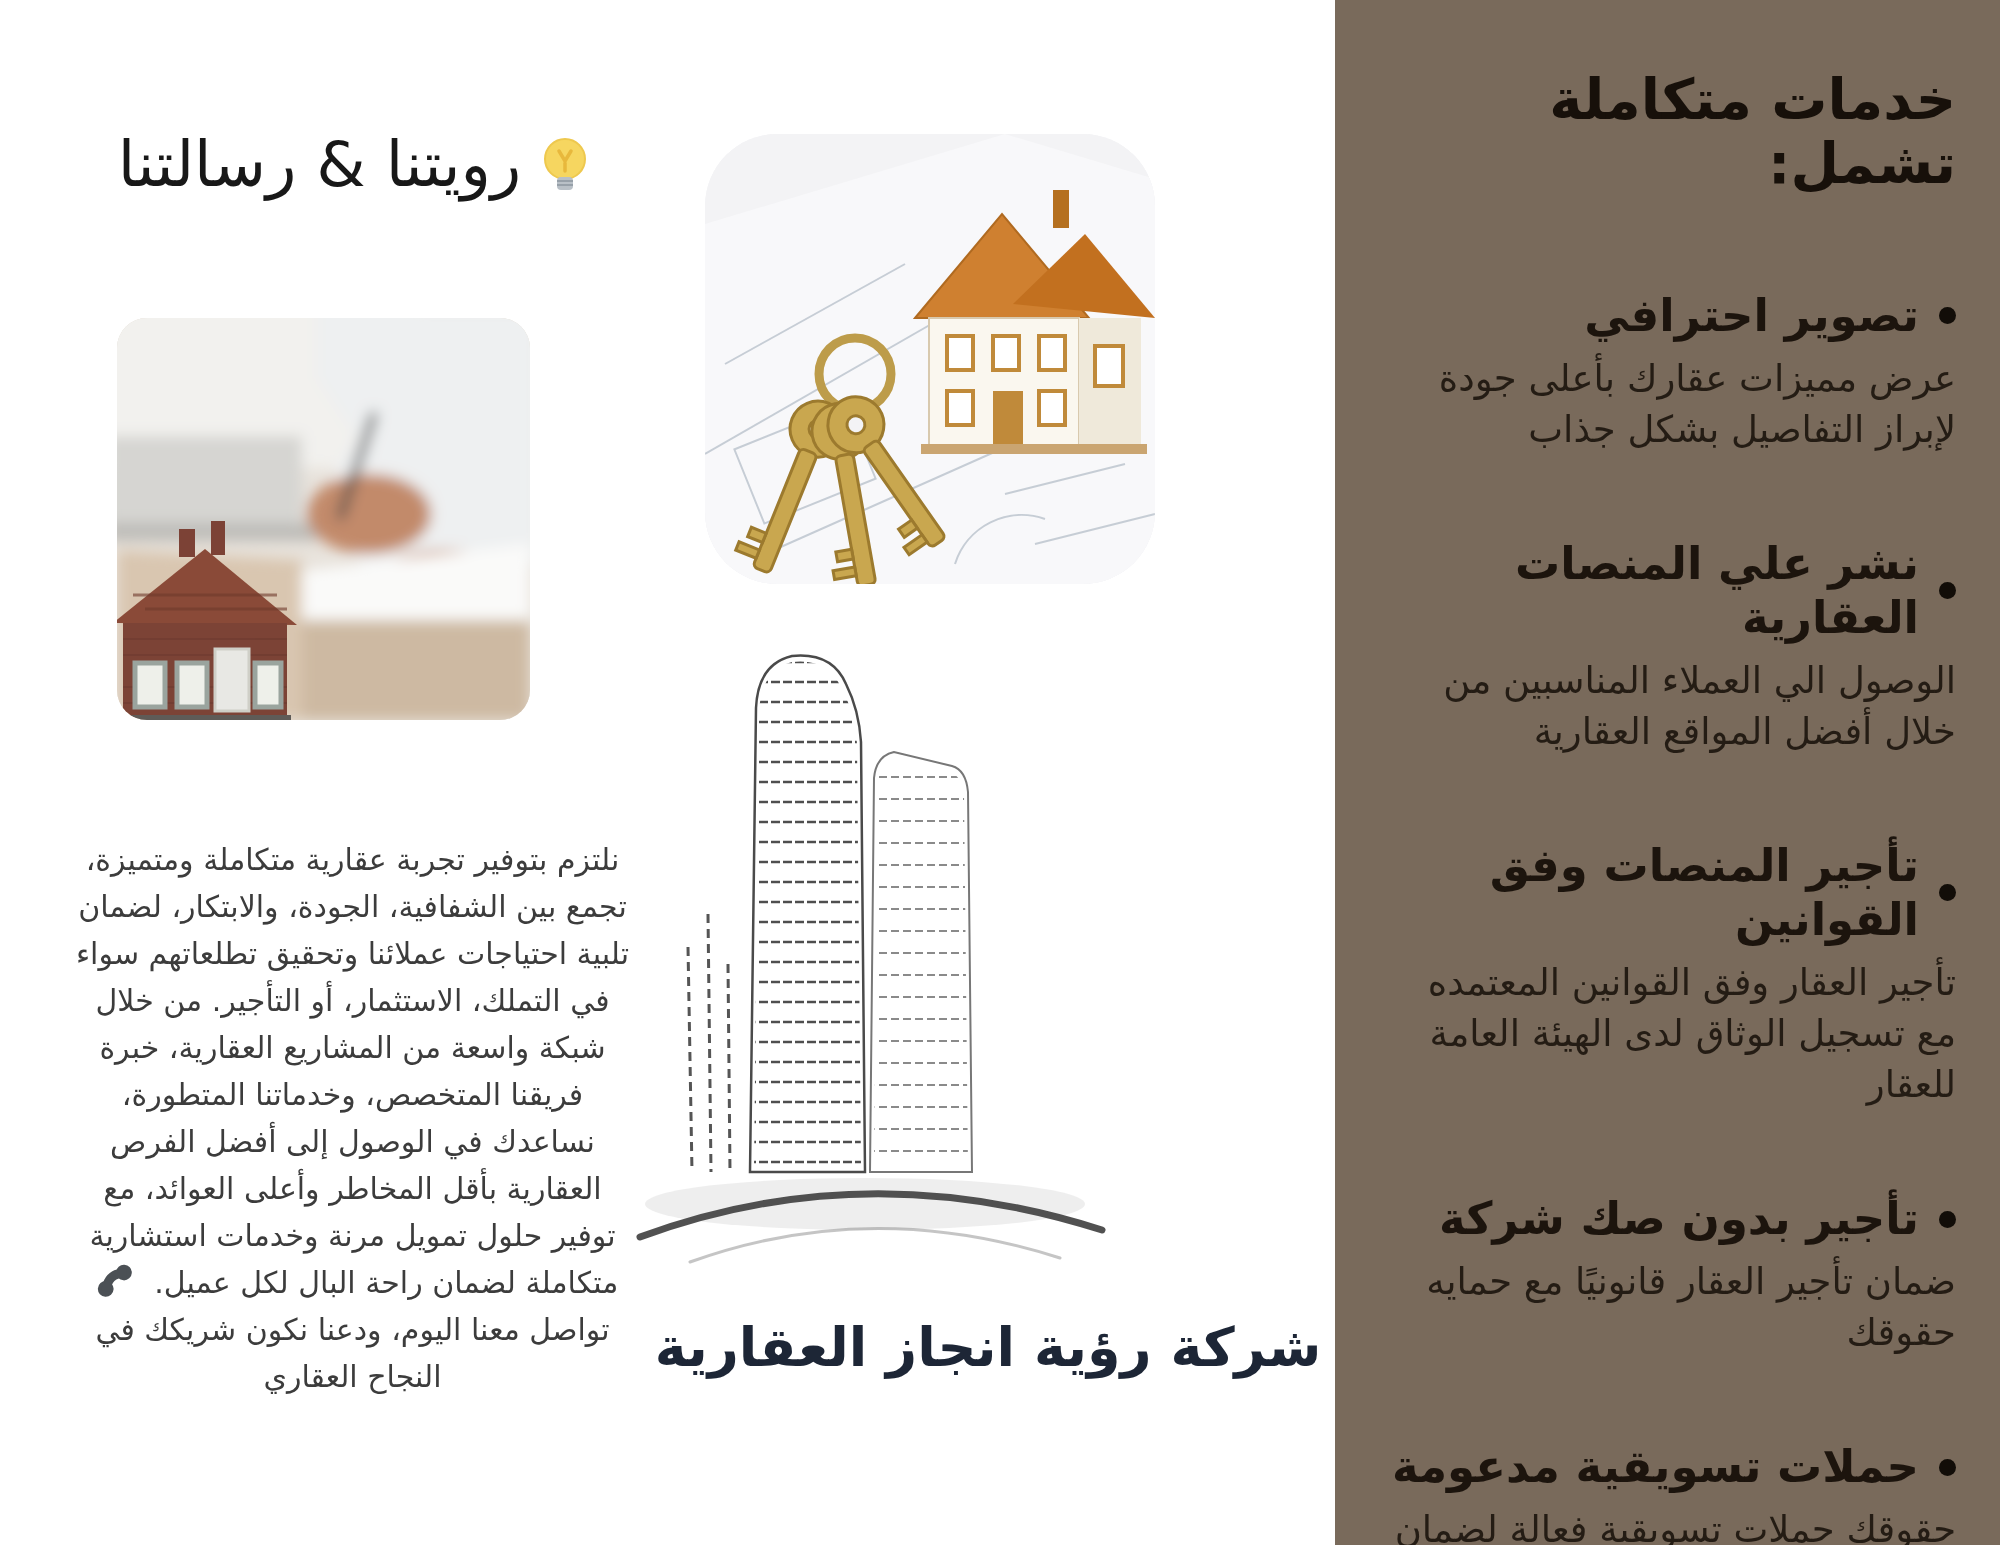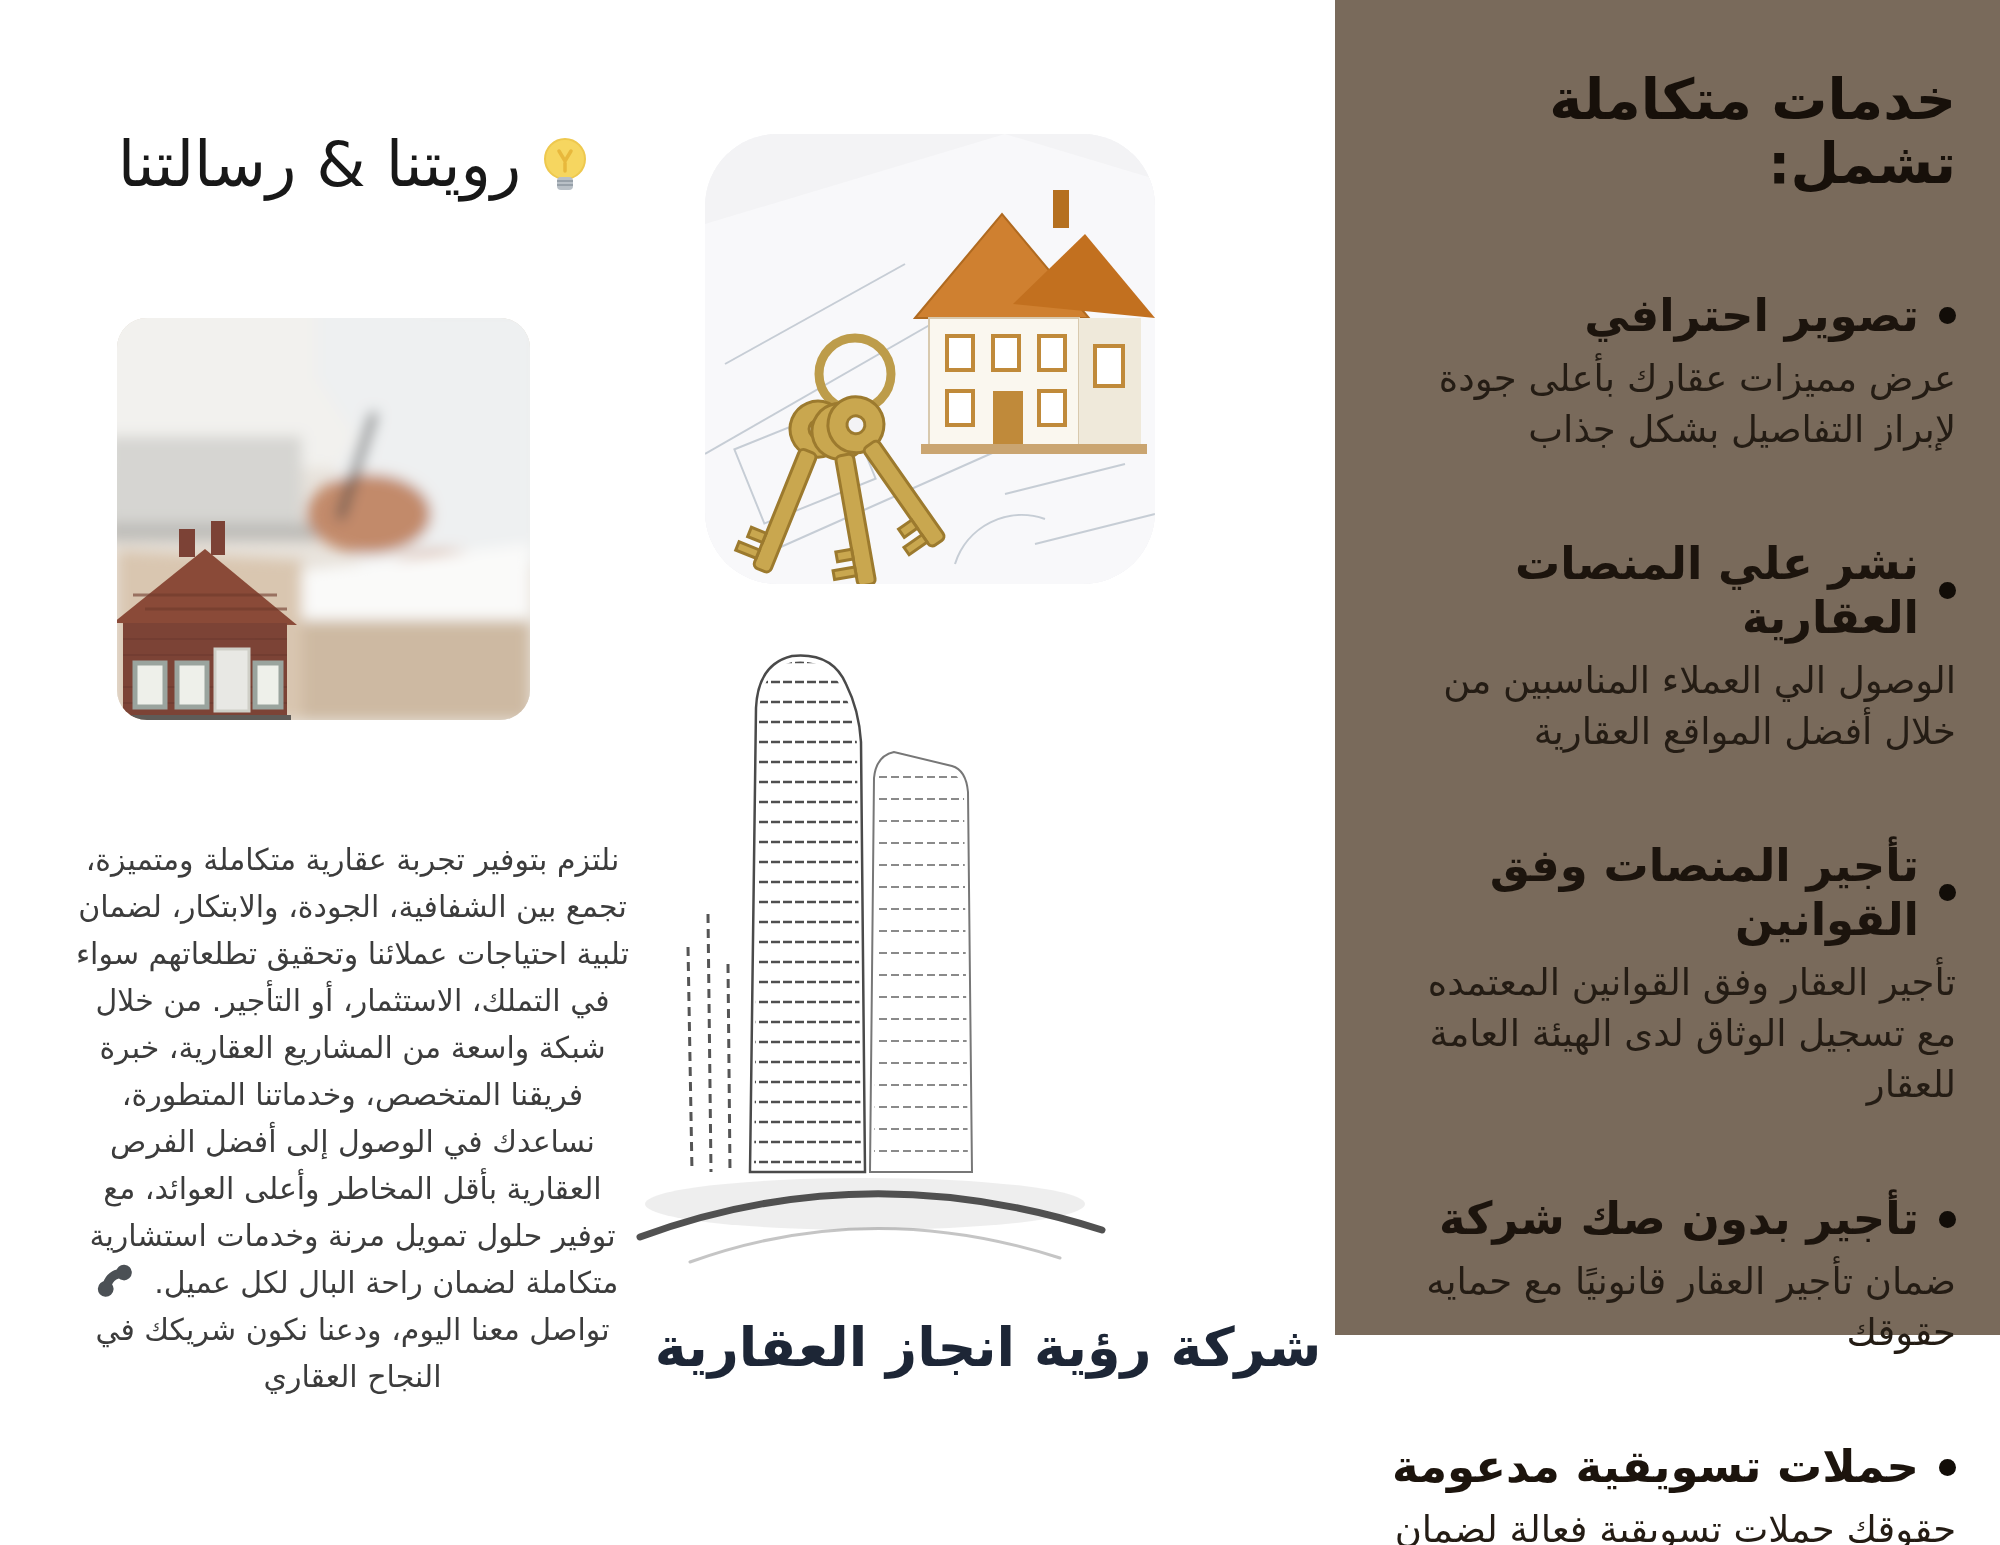--- a/index.html
+++ b/index.html
@@ -3,21 +3,21 @@
 <meta charset="utf-8">
 <style>
   html,body{margin:0;padding:0;}
   body{
     width:2000px;height:1545px;position:relative;overflow:hidden;
     background:#ffffff;
     font-family:"DejaVu Sans",sans-serif;
   }
   
   .panel{
-    position:absolute;left:1335px;top:0;width:665px;height:1335px;
+    position:absolute;left:1335px;top:0;width:665px;height:1545px;
     background:#796a5b;box-sizing:border-box;
     padding:68px 44px 0 46px;
     direction:rtl;text-align:right;color:#211a13;
   }
   .panel h2{
     font-size:56px;font-weight:bold;margin:0;color:#17100a;line-height:1.15;
   }
   .svc{margin-top:82px;}
   .svc.first{margin-top:92px;}
   .svc .t{

